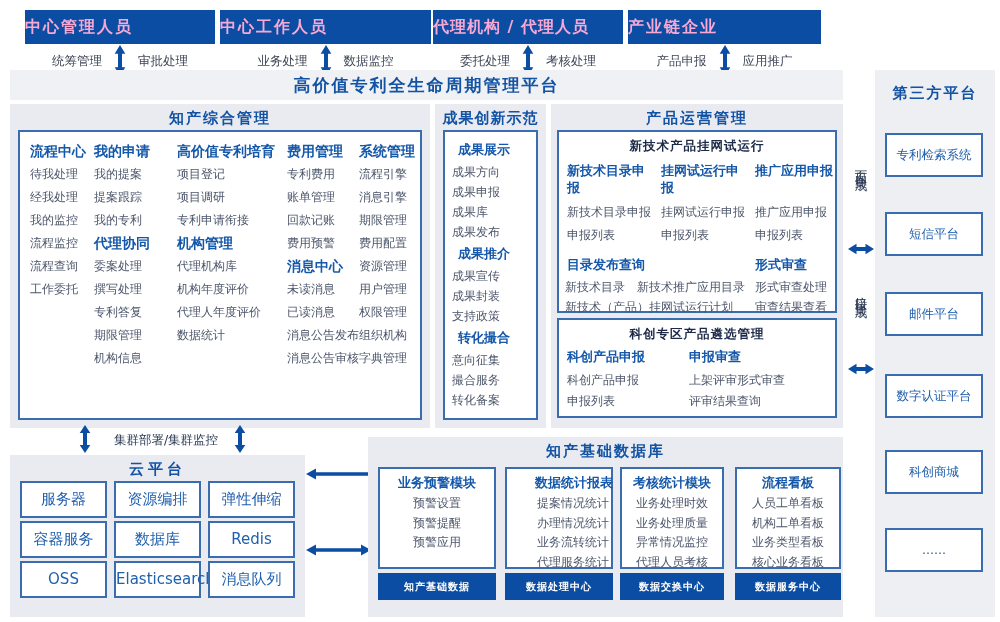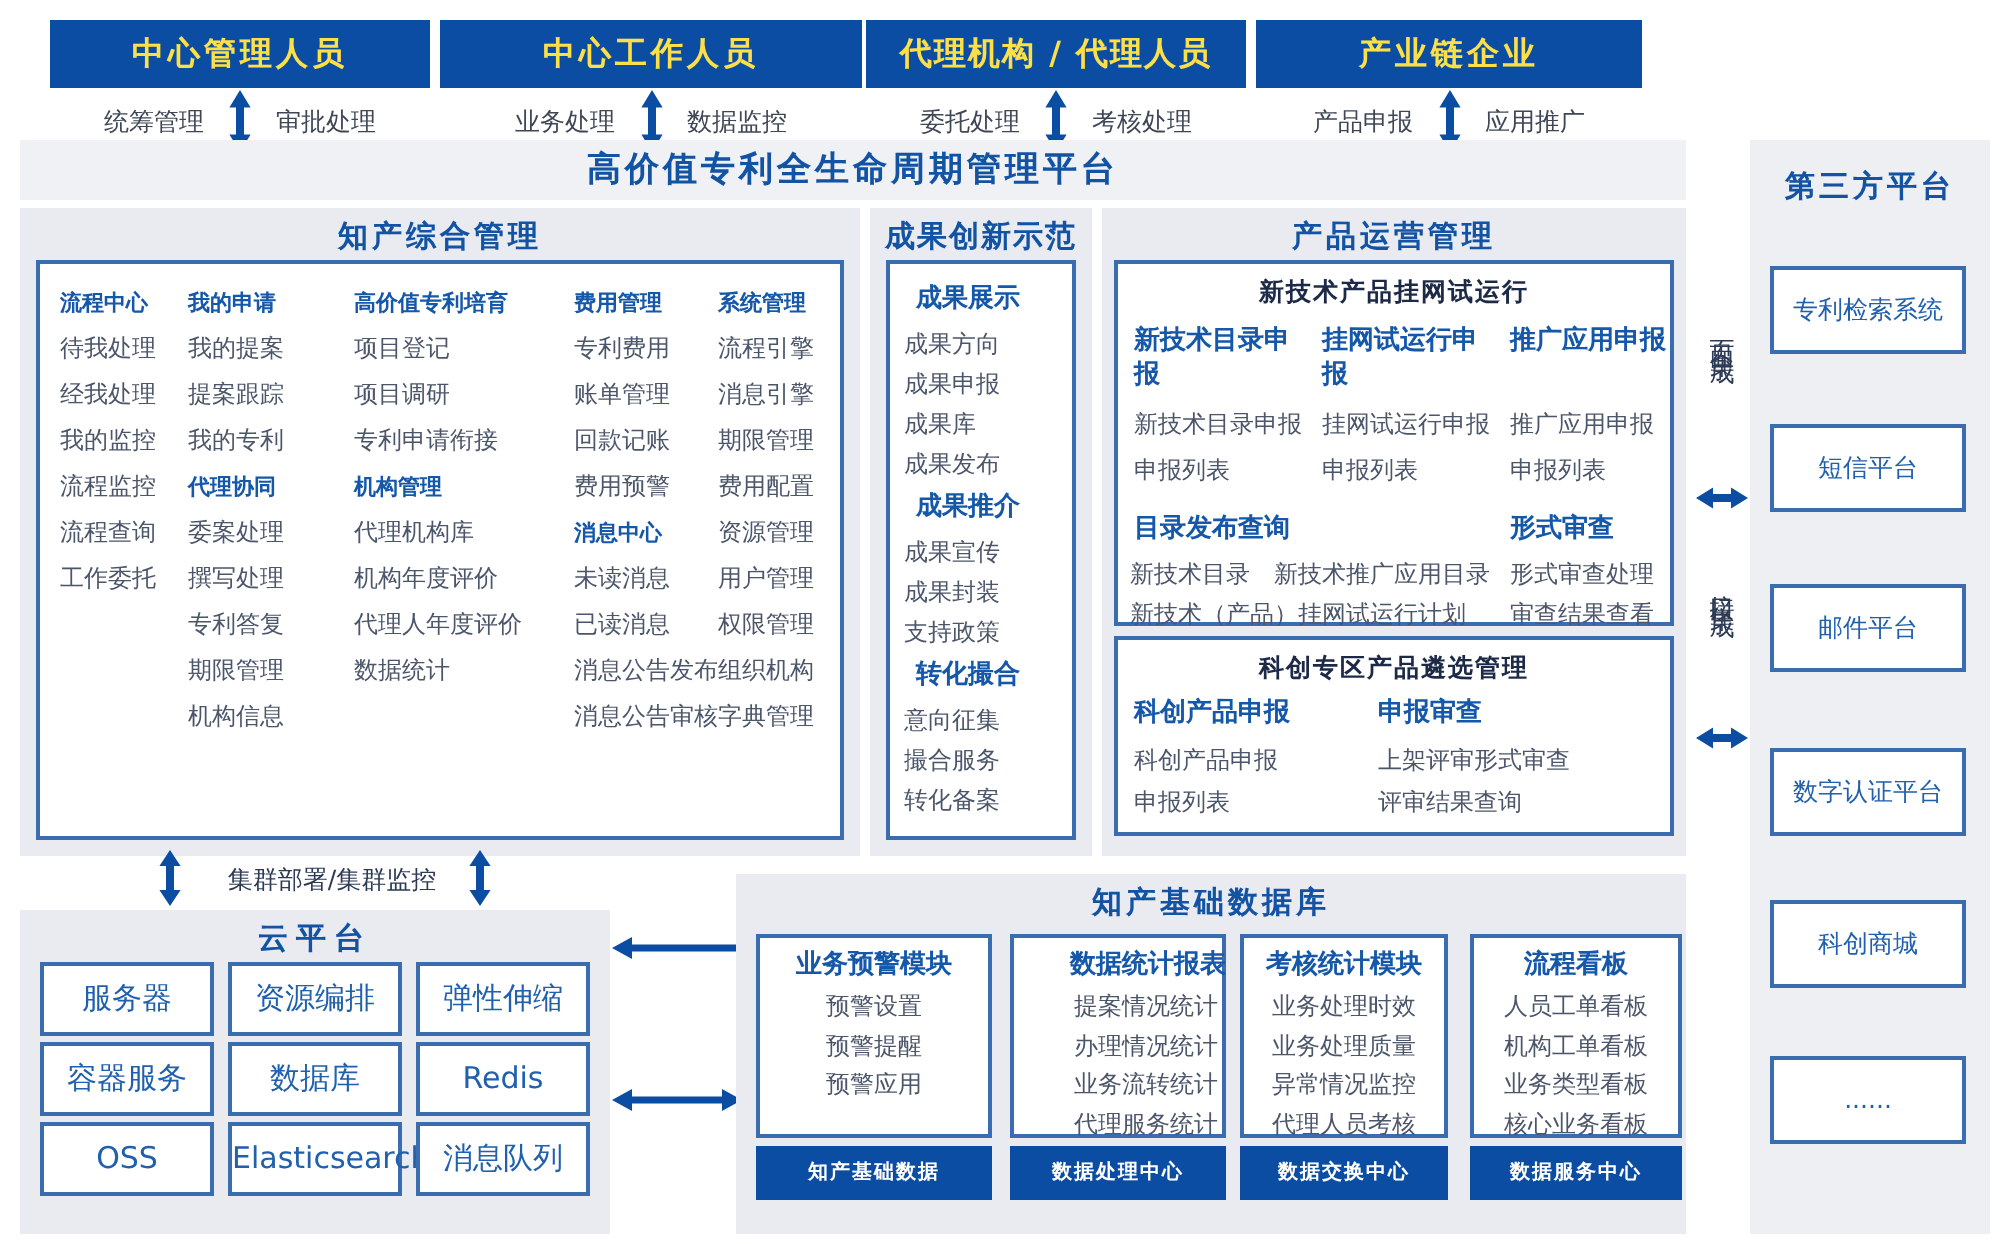--- a/index.html
+++ b/index.html
@@ -2,39 +2,39 @@
 <html><head>
 <meta charset="utf-8">
 <style>
   html,body{margin:0;padding:0;background:#ffffff;}
   body{width:1000px;height:622px;position:relative;overflow:hidden;
        font-family:"DejaVu Sans","Liberation Sans",sans-serif;}
   .stage{position:absolute;left:0;top:0;width:1000px;height:622px;}
 
   
   .actor{position:absolute;top:10px;}
-  .actor-head{height:34px;line-height:34px;background:#0b4da3;color:#fde047;
-      font-weight:bold;font-size:16px;text-align:center;letter-spacing:2px;}
+  .actor-head{height:34px;line-height:34px;background:#0b4da3;color:#f9a8d4;
+      font-weight:bold;font-size:16px;text-align:left;letter-spacing:2px;}
   .actor-labels{margin-top:9px;display:flex;justify-content:center;gap:36px;
       font-size:12.5px;color:#3f4656;white-space:nowrap;}
   .actor .varrow{position:absolute;left:50%;margin-left:-6px;top:35px;}
 
   
   .band{position:absolute;left:10px;top:70px;width:833px;height:30px;background:#eff1f5;text-align:center;}
   .band span{line-height:30px;font-size:17px;font-weight:bold;color:#1353a4;letter-spacing:2px;}
 
   .panel{position:absolute;background:#e9ebf1;}
   .sec-title{height:22px;line-height:22px;text-align:center;font-size:15px;
       font-weight:bold;color:#1353a4;letter-spacing:2px;margin-top:3px;}
   .wbox{position:absolute;background:#fff;border:2px solid #3a6cb0;box-sizing:border-box;}
 
   
   .col{position:absolute;top:8px;}
   .row{height:23px;line-height:23px;white-space:nowrap;font-size:12px;}
-  .colhead{font-weight:bold;color:#1558aa;font-size:11px;}
+  .colhead{font-weight:bold;color:#1558aa;font-size:14px;}
   .item{color:#4c566b;}
 
   
   .g-head{height:24px;line-height:24px;padding-left:13px;font-weight:bold;color:#1558aa;font-size:13px;white-space:nowrap;}
   .g-item{height:20px;line-height:20px;padding-left:7px;font-size:12px;color:#4c566b;white-space:nowrap;}
 
   
   .ibox-title{position:absolute;left:0;right:0;top:6px;text-align:center;
       font-size:12.5px;font-weight:bold;color:#1c2947;letter-spacing:1px;}
   .ph{position:absolute;font-weight:bold;color:#1558aa;font-size:13px;line-height:17px;white-space:normal;}

